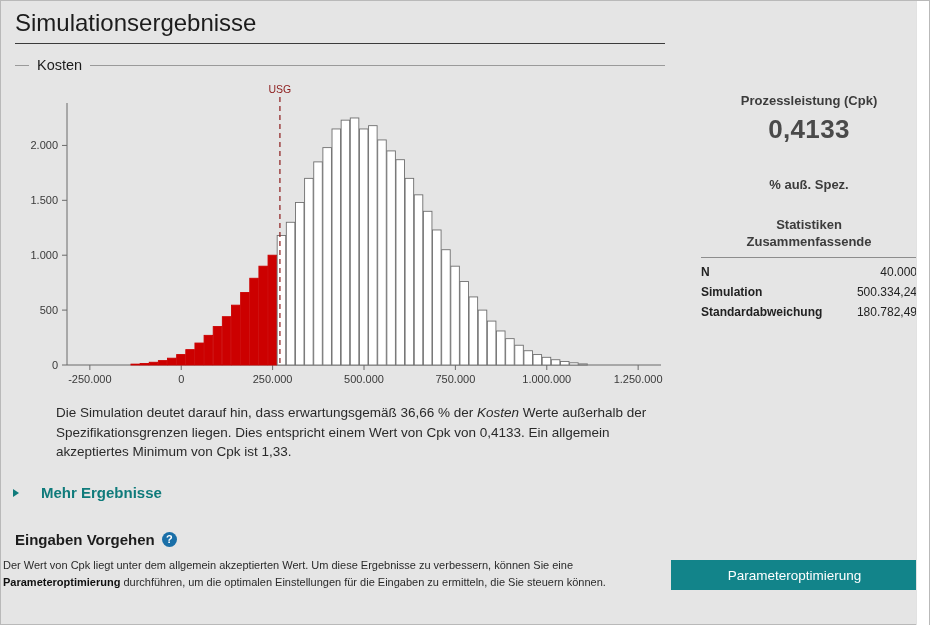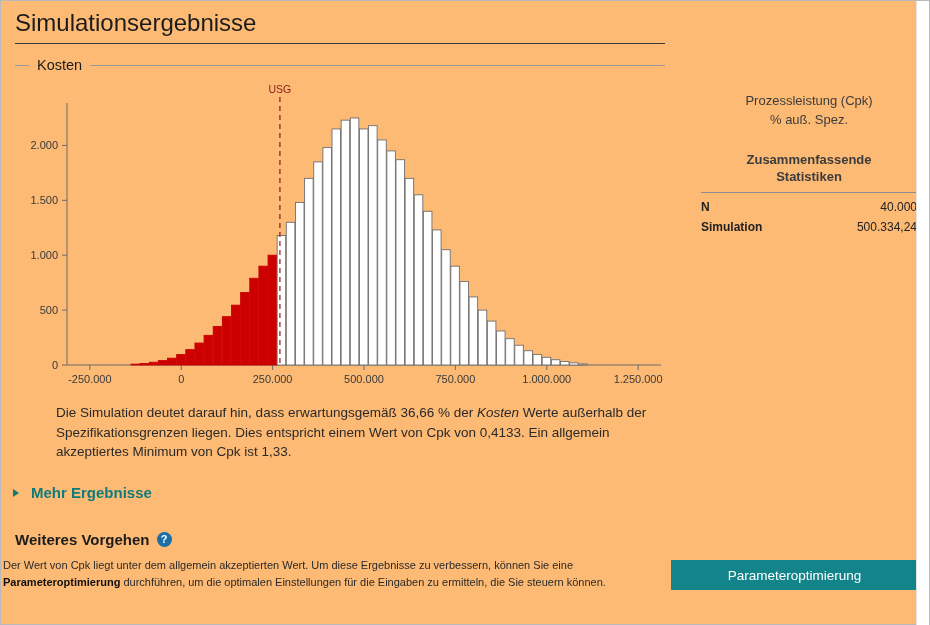--- a/index.html
+++ b/index.html
@@ -13,21 +13,21 @@
     font-family: "Liberation Sans", sans-serif;
     color: #1a1a1a;
     overflow: hidden;
   }
   .app-frame {
     position: relative;
     width: 930px;
     height: 625px;
     box-sizing: border-box;
     border: 1px solid #b9b9b9;
-    background: #fdba74;
+    background: #e5e5e5;
   }
 
   
   .page-title {
     position: absolute;
     left: 14px;
     top: 8px;
     width: 650px;
     font-size: 24px;
     font-weight: 400;
@@ -75,33 +75,33 @@
   
   .stats-panel {
     position: absolute;
     left: 700px;
     top: 92px;
     width: 216px;
   }
   .stat-label {
     text-align: center;
     font-size: 13px;
-    font-weight: normal;
+    font-weight: bold;
     color: #3c3c3c;
     line-height: 1.3;
   }
   .stat-value {
     text-align: center;
     font-size: 26px;
     font-weight: bold;
     color: #4a4a4a;
     margin-top: 4px;
     letter-spacing: 0.3px;
   }
-  .stat-block-2 { margin-top: 2px; }
+  .stat-block-2 { margin-top: 32px; }
   .summary-title {
     text-align: center;
     font-size: 13px;
     font-weight: bold;
     color: #3c3c3c;
     margin-top: 22px;
     line-height: 1.35;
   }
   .summary-rule {
     border-top: 1px solid #8d8d8d;
@@ -130,21 +130,21 @@
   }
   .interpretation i { font-style: italic; }
 
   
   .more-results {
     position: absolute;
     left: 12px;
     top: 483px;
     display: flex;
     align-items: center;
-    gap: 12px;
+    gap: 22px;
     color: #0f7b7b;
     font-size: 15px;
     font-weight: bold;
     cursor: pointer;
   }
   .more-results .tri {
     width: 0; height: 0;
     border-left: 6px solid #0f7b7b;
     border-top: 4.5px solid transparent;
     border-bottom: 4.5px solid transparent;
@@ -302,52 +302,57 @@
           <rect x="554.62" y="281.80" width="8.54" height="2.20" fill="#ffffff" stroke="#6f6f6f" stroke-width="0.9"></rect>
           <rect x="563.75" y="282.90" width="8.54" height="1.10" fill="#ffffff" stroke="#6f6f6f" stroke-width="0.9"></rect>
         </g>
         <line x1="264.92615384615385" y1="16" x2="264.92615384615385" y2="284" stroke="#8b1a1a" stroke-width="1.2" stroke-dasharray="5,4"></line>
         <text x="264.92615384615385" y="12" text-anchor="middle" font-size="10.5" fill="#8b1a1a" font-family="&quot;Liberation Sans&quot;, sans-serif">USG</text>
       </svg>
   </div>
 
   <div class="stats-panel">
     <div class="stat-label">Prozessleistung (Cpk)</div>
+    <div class="stat-value">0,4133</div>
 
     <div class="stat-block-2">
       <div class="stat-label">% auß. Spez.</div>
     </div>
 
     <div class="summary-title">
+      <div>Statistiken</div>
       <div>Zusammenfassende</div>
-      <div>Statistiken</div>
     </div>
     <div class="summary-rule"></div>
 
     <div class="summary-row">
       <span class="k">N</span>
       <span class="v">40.000</span>
     </div>
     <div class="summary-row">
       <span class="k">Simulation</span>
       <span class="v">500.334,24</span>
     </div>
+    <div class="summary-row">
+      <span class="k">Standardabweichung</span>
+      <span class="v">180.782,49</span>
+    </div>
   </div>
 
   <div class="interpretation">
     <span>Die Simulation deutet darauf hin, dass erwartungsgemäß 36,66 % der </span><i>Kosten</i><span> Werte außerhalb der Spezifikationsgrenzen liegen. Dies entspricht einem Wert von Cpk von 0,4133. Ein allgemein akzeptiertes Minimum von Cpk ist 1,33.</span>
   </div>
 
   <div class="more-results">
     <span class="tri"></span>
     <span>Mehr Ergebnisse</span>
   </div>
 
   <div class="nextsteps-title">
-    <span>Weiteres Vorgehen</span>
+    <span>Eingaben Vorgehen</span>
     <span class="help-icon">?</span>
   </div>
 
   <div class="nextsteps-body">
     <span>Der Wert von Cpk liegt unter dem allgemein akzeptierten Wert. Um diese Ergebnisse zu verbessern, können Sie eine </span><b>Parameteroptimierung</b><span> durchführen, um die optimalen Einstellungen für die Eingaben zu ermitteln, die Sie steuern können.</span>
   </div>
 
   <button class="optimize-button">Parameteroptimierung</button>
 
   <div class="edge-strip"></div>

